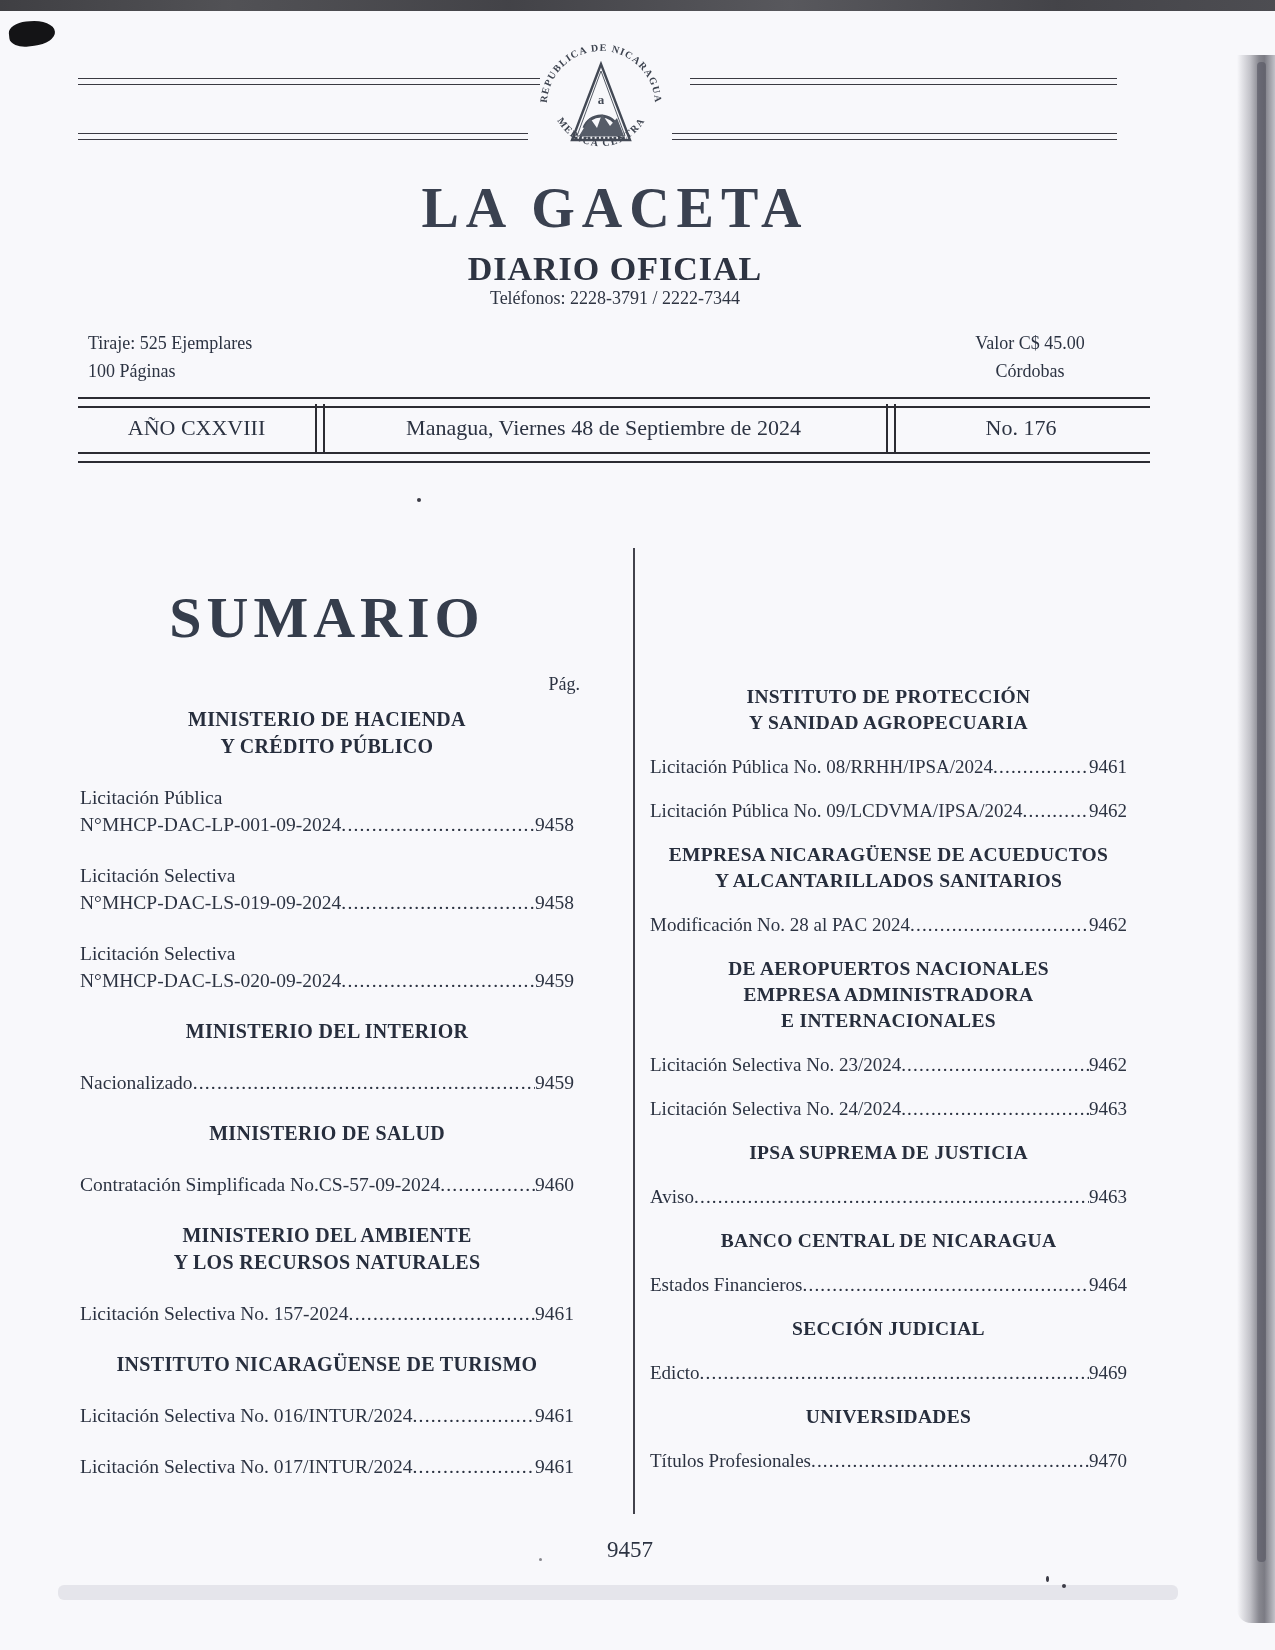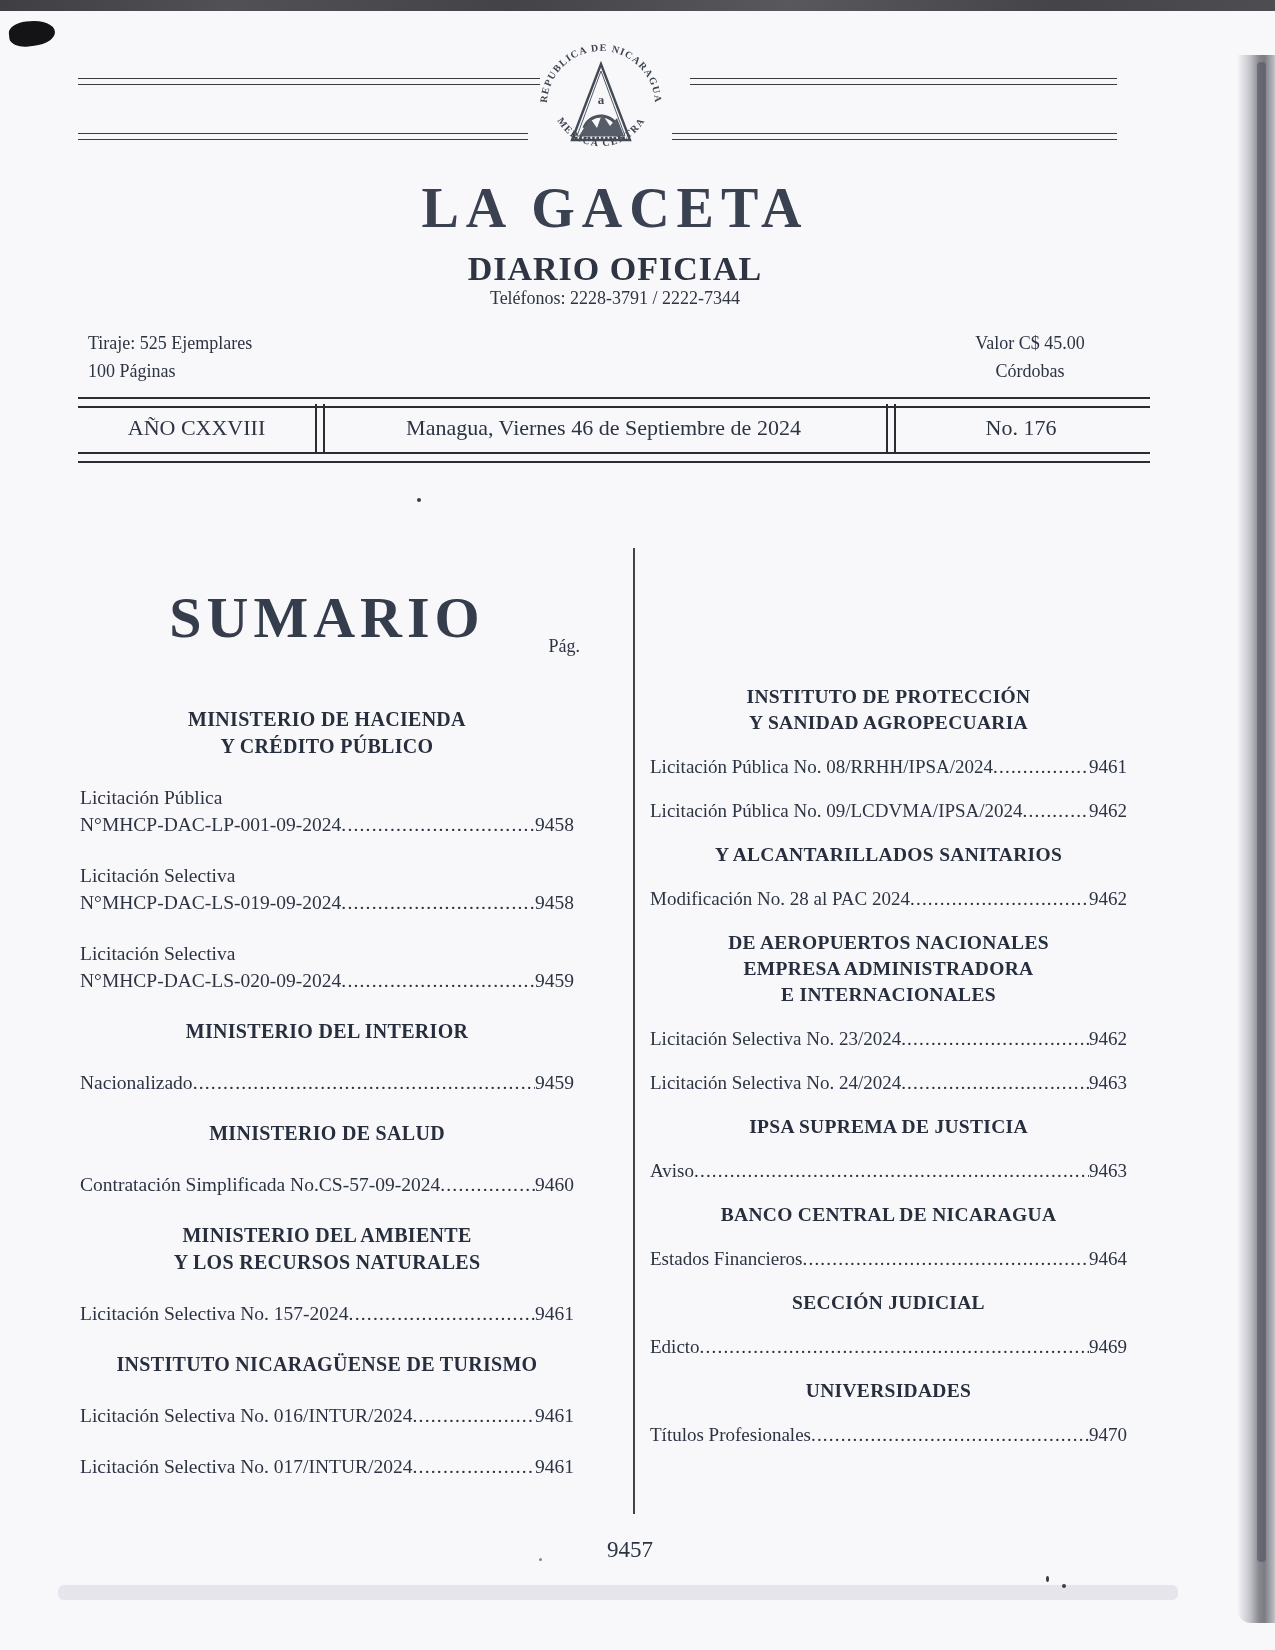--- a/index.html
+++ b/index.html
@@ -55,21 +55,21 @@
     font-size:18px; color:#2e3442;
   }
   .tiraje{position:absolute; left:88px; top:329px; font-size:18px; line-height:28px;}
   .valor{position:absolute; left:930px; top:329px; width:200px; text-align:center; font-size:18px; line-height:28px;}
   .band-cell{position:absolute; top:404px; height:48px; line-height:48px; text-align:center; font-size:22px; color:#2c3342;}
   
   .sumario-title{
     position:absolute; left:80px; top:583px; width:494px; text-align:center;
     font-size:58px; font-weight:bold; letter-spacing:5px; color:#353d4c; line-height:70px;
   }
-  .pag-label{position:absolute; left:500px; top:636px; width:80px; text-align:right; font-size:18px;}
+  .pag-label{position:absolute; left:500px; top:674px; width:80px; text-align:right; font-size:18px;}
   .toc-col{position:absolute;}
   .left-col {left:80px;  top:690px; width:494px; font-size:19.5px; line-height:27px;}
   .right-col{left:650px; top:668px; width:477px; font-size:19px;   line-height:26px;}
   .toc-heading{font-weight:bold; text-align:center; font-size:20px; color:#272e3d; letter-spacing:.3px;}
   .left-col  .toc-heading{margin:24px 0;}
   .right-col .toc-heading{margin:18px 0; font-size:19.5px;}
   .left-col  .toc-entry{margin:24px 0;}
   .right-col .toc-entry{margin:18px 0;}
   .toc-col > :first-child{margin-top:16px;}
   .toc-line{display:flex; align-items:baseline;}
@@ -133,21 +133,21 @@
   <div class="valor">
     <div>Valor C$ 45.00</div>
     <div>Córdobas</div>
   </div>
 
   <div class="thick" style="left:78px; top:397px; width:1072px;"></div>
   <div class="thick" style="left:78px; top:452px; width:1072px;"></div>
   <div class="vsep" style="left:315px; top:404px;"></div>
   <div class="vsep" style="left:886px; top:404px;"></div>
   <div class="band-cell" style="left:78px;  width:237px;">AÑO CXXVIII</div>
-  <div class="band-cell" style="left:321px; width:565px;">Managua, Viernes 46 de Septiembre de 2024</div>
+  <div class="band-cell" style="left:321px; width:565px;">Managua, Viernes 48 de Septiembre de 2024</div>
   <div class="band-cell" style="left:892px; width:258px;">No. 176</div>
 
   <div class="sumario-title">SUMARIO</div>
   <div class="pag-label">Pág.</div>
   <div class="col-divider"></div>
 
   <div class="toc-col left-col" id="left-col">
       <div class="toc-heading">
         <div>MINISTERIO DE HACIENDA</div>
         <div>Y CRÉDITO PÚBLICO</div>
@@ -238,20 +238,21 @@
         </div>
       </div>
       <div class="toc-entry">
         <div class="toc-line">
           <span class="toc-label">Licitación Pública No. 09/LCDVMA/IPSA/2024</span>
           <span class="toc-dots">........................................................................................................................................................................................................</span>
           <span class="toc-page">9462</span>
         </div>
       </div>
       <div class="toc-heading">
+        <div>EMPRESA NICARAGÜENSE DE ACUEDUCTOS</div>
         <div>Y ALCANTARILLADOS SANITARIOS</div>
       </div>
       <div class="toc-entry">
         <div class="toc-line">
           <span class="toc-label">Modificación No. 28 al PAC 2024</span>
           <span class="toc-dots">........................................................................................................................................................................................................</span>
           <span class="toc-page">9462</span>
         </div>
       </div>
       <div class="toc-heading">

